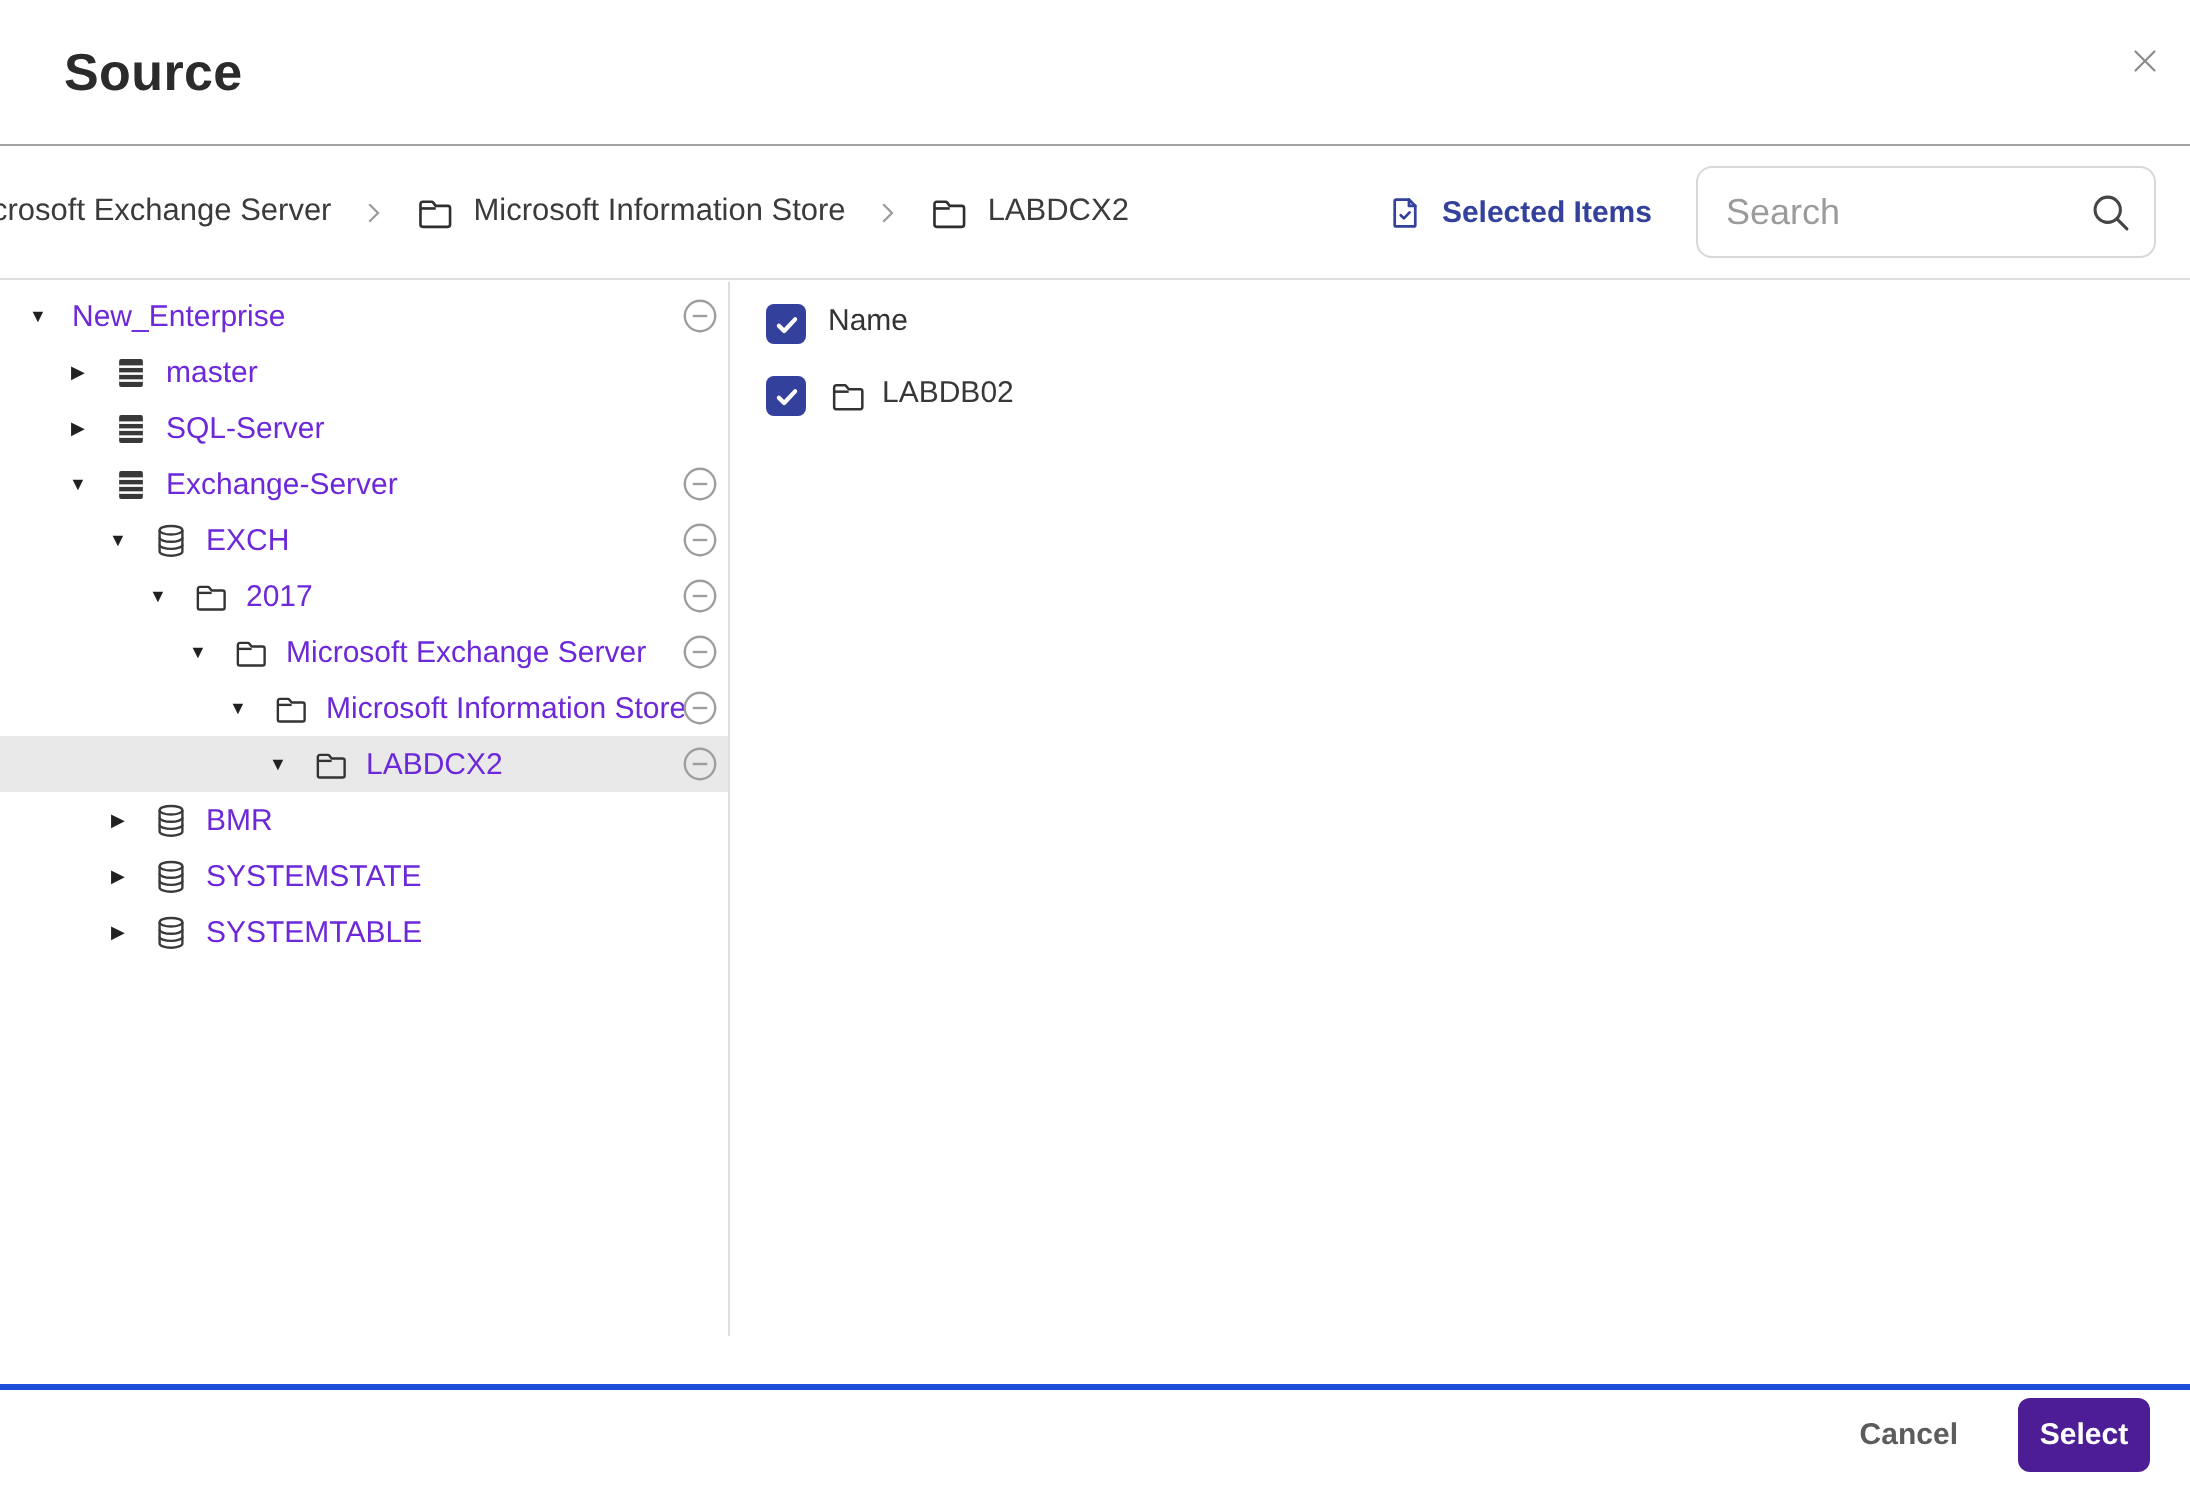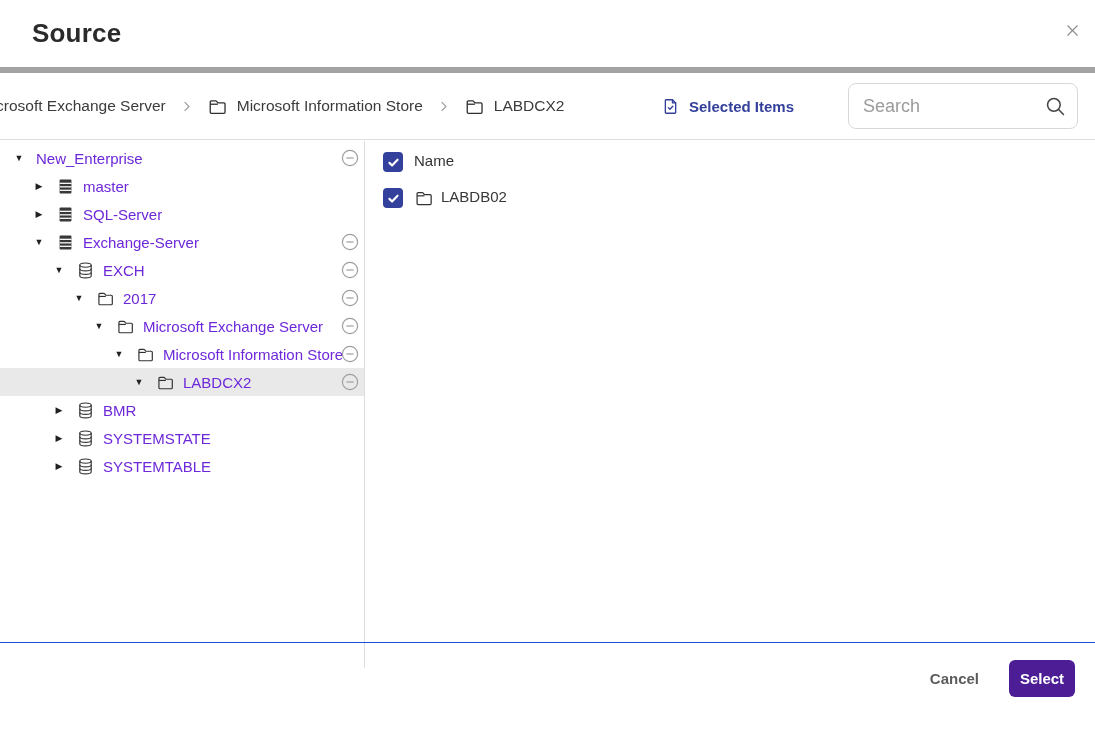--- a/index.html
+++ b/index.html
@@ -2,34 +2,34 @@
 <html><head>
 <meta charset="utf-8">
 <style>
   * { margin:0; padding:0; box-sizing:border-box; }
   html,body { width:1095px; height:755px; overflow:hidden; background:#fff;
     font-family:"Liberation Sans", sans-serif; color:#3d3d3d; }
 
   .dialog { position:relative; width:1095px; height:755px; background:#fff; }
 
   
-  .dlg-header { height:73px; border-bottom:6px solid #a3a3a3; display:flex; align-items:center;
+  .dlg-header { height:73px; border-bottom:1px solid #a3a3a3; display:flex; align-items:center;
     padding-left:32px; position:relative; }
   .dlg-title { font-size:26px; font-weight:600; color:#2b2b2b; letter-spacing:.2px; }
   .close-btn { position:absolute; top:20px; right:13px; width:20px; height:20px; cursor:pointer;
     background:none; border:none; display:flex; align-items:center; justify-content:center; }
 
   
   .toolbar { height:67px; border-bottom:1px solid #dedede; display:flex; align-items:center; }
   .breadcrumb { display:flex; align-items:center; margin-left:-4px; white-space:nowrap; overflow:hidden; }
   .crumb { display:flex; align-items:center; font-size:15.5px; color:#3b3b3b; }
   .crumb .crumb-icon { width:21px; height:21px; margin-right:9px; color:#2f2f2f; display:flex; }
   .crumb-sep { width:15px; height:15px; margin:0 13px; color:#9a9a9a; flex:none; }
 
-  .toolbar-right { margin-left:auto; display:flex; align-items:center; padding-right:17px;gap:32px; }
+  .toolbar-right { margin-left:auto; display:flex; align-items:center; padding-right:17px; }
   .selected-items { display:flex; align-items:center; gap:9px; border:none; background:none;
     font-family:inherit; font-size:15px; font-weight:700; cursor:pointer; margin-right:22px; }
   .selected-items .si-icon { width:19px; height:19px; display:flex; }
   .search-wrap { position:relative; width:230px; height:46px; }
   .search-wrap input { width:100%; height:100%; border:1px solid #d8d8d8; border-radius:8px;
     padding:0 44px 0 14px; font-family:inherit; font-size:18px; color:#333; outline:none; }
   .search-wrap input::placeholder { color:#9b9b9b; }
   .search-icon { position:absolute; right:11px; top:12px; width:23px; height:23px; cursor:pointer; }
 
   
@@ -45,22 +45,22 @@
 
   .content-panel { flex:1; padding:11px 0 0 18px; }
   .content-row { display:flex; align-items:flex-start; height:30px; margin-bottom:6px; }
   .checkbox { width:20px; height:20px; border-radius:4px; display:flex; align-items:center;
     justify-content:center; cursor:pointer; flex:none; }
   .content-row .row-label { font-size:15px; color:#383838; margin-left:11px; }
   .content-row .row-folder-icon { width:20px; height:20px; margin-left:11px; display:flex; color:#333; }
   .content-row .row-folder-icon + .row-label { margin-left:7px; }
 
   
-  .dlg-footer { position:absolute; left:0; right:0; bottom:0; height:113px; border-top:1px solid #1d4ed8;
-    display:flex; justify-content:flex-end; align-items:flex-start; padding:17px 20px 0 0; }
+  .dlg-footer { position:absolute; left:0; right:0; bottom:0; height:63px; border-top:3px solid #1d4ed8;
+    display:flex; justify-content:flex-end; align-items:flex-start; padding:4px 20px 0 0; }
   .cancel-btn { border:none; background:none; font-family:inherit; font-size:15px; font-weight:600;
     color:#5c5c5c; cursor:pointer; padding:10px 14px; margin-right:16px; }
   .select-btn { border:none; border-radius:6px; color:#fff; font-family:inherit; font-size:15px;
     font-weight:700; cursor:pointer; width:66px; height:37px; }
 </style>
 </head>
 <body>
 
 <div class="dialog">
 

